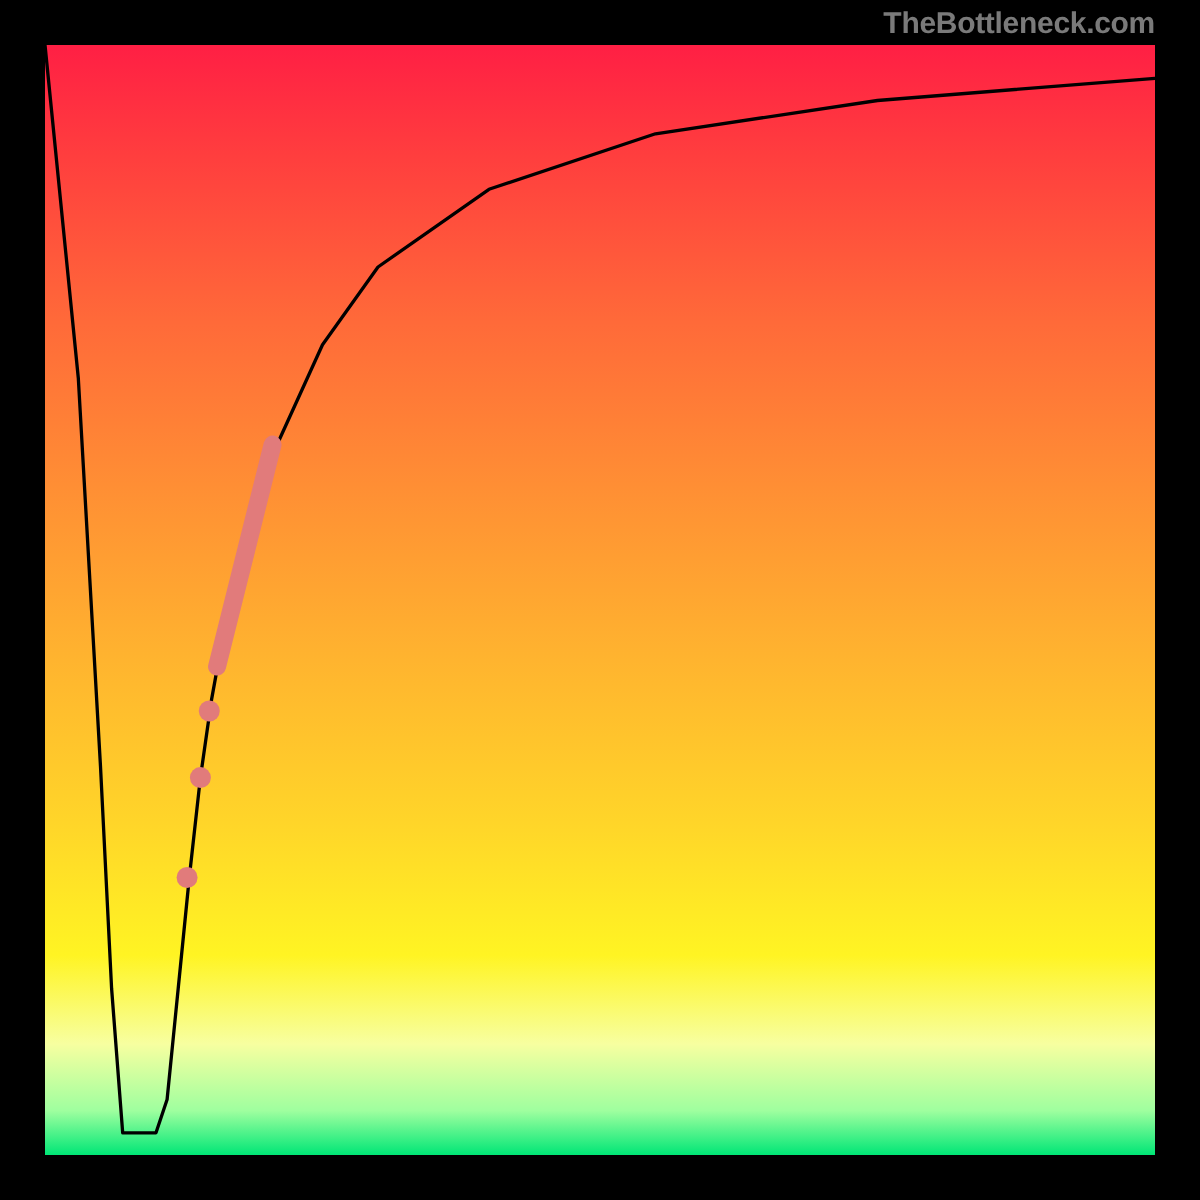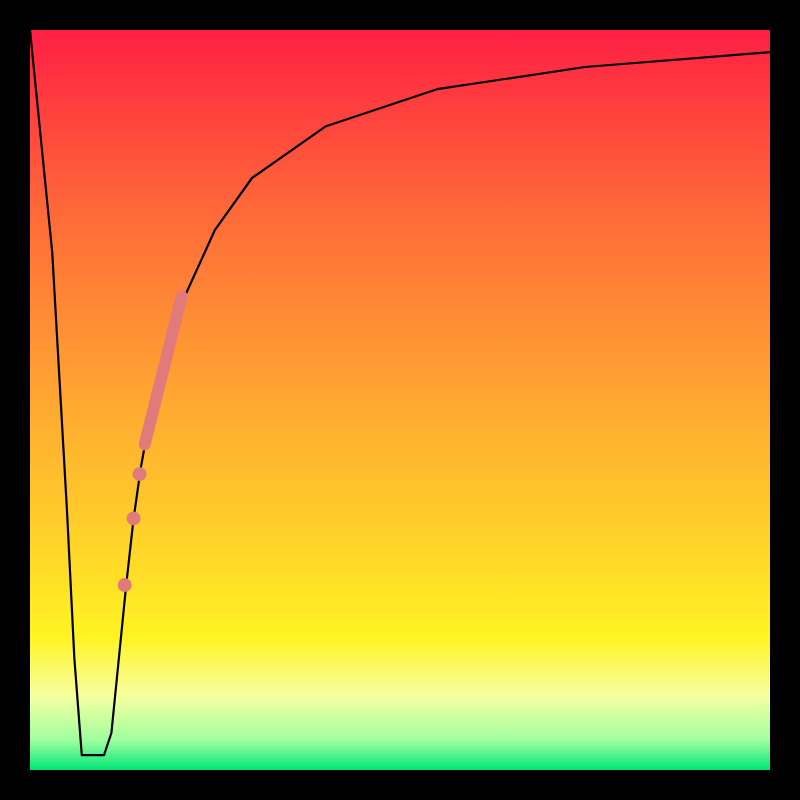--- a/index.html
+++ b/index.html
@@ -54,20 +54,21 @@
     inset: 0;
     width: 100%;
     height: 100%;
     overflow: visible;
   }
 </style>
 </head>
 <body>
 
 <div class="frame">
+  <div class="watermark">TheBottleneck.com</div>
   <div class="plot-area">
     <svg class="curve" viewBox="0 0 740 740" preserveAspectRatio="none">
       <path d="M 0.0 0.0 L 22.2 222.0 L 37.0 481.0 L 44.4 629.0 L 51.8 725.2 L 59.2 725.2 L 66.6 725.2 L 74.0 725.2 L 81.4 703.0 L 88.8 629.0 L 96.2 555.0 L 103.6 488.4 L 111.0 436.6 L 125.8 355.2 L 148.0 281.2 L 185.0 199.8 L 222.0 148.0 L 296.0 96.2 L 407.0 59.2 L 555.0 37.0 L 740.0 22.2" fill="none" stroke="#000" stroke-width="2.2" stroke-linejoin="round" stroke-linecap="round"></path>
       <line stroke="#e17b7b" stroke-width="12" stroke-linecap="round" x1="114.7" y1="414.4" x2="151.7" y2="266.4"></line>
       <circle fill="#e17b7b" cx="109.52000000000001" cy="444" r="7"></circle>
       <circle fill="#e17b7b" cx="103.60000000000001" cy="488.4" r="7"></circle>
       <circle fill="#e17b7b" cx="94.72" cy="555" r="7"></circle>
     </svg>
   </div>
 </div>

